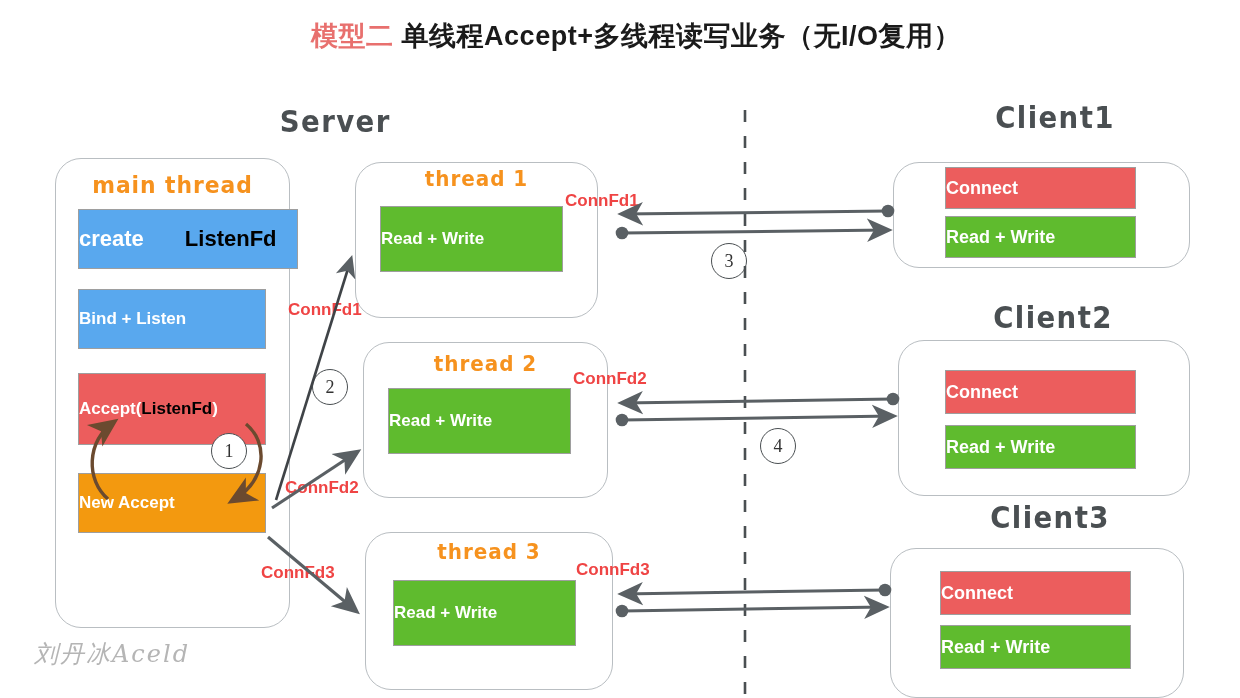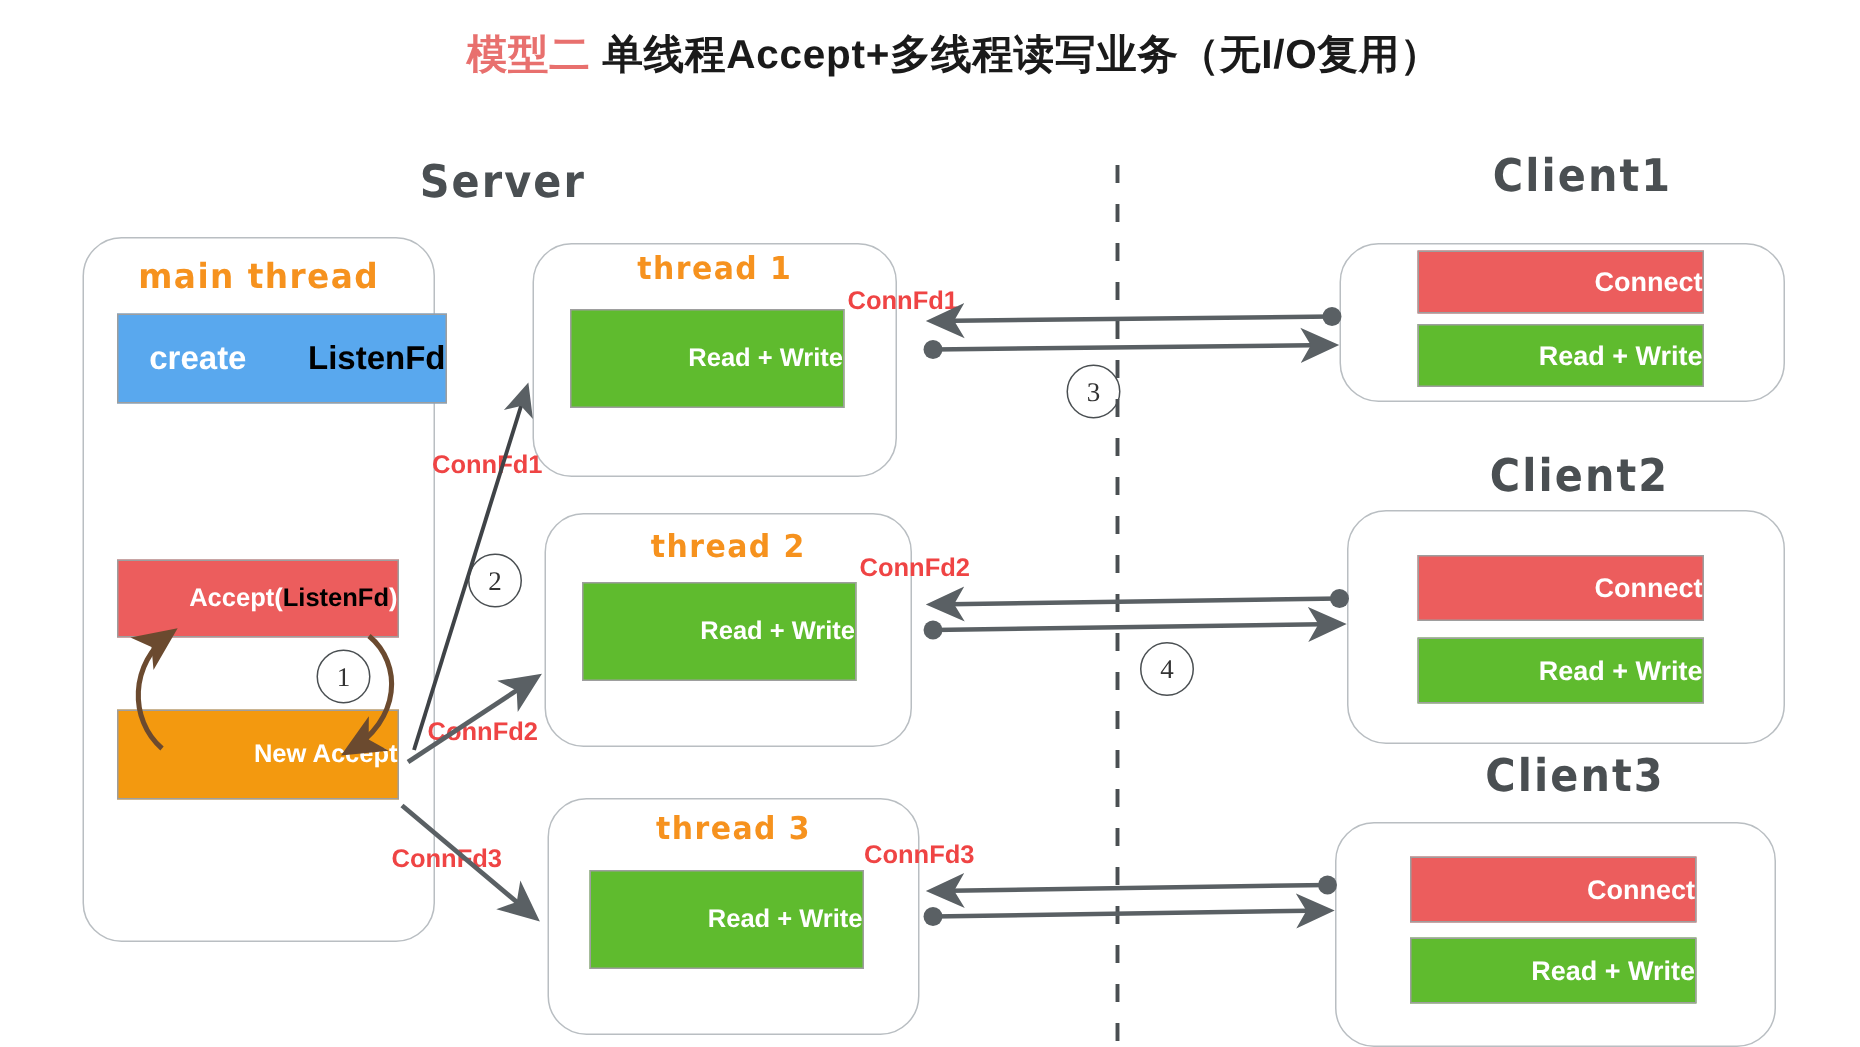--- a/index.html
+++ b/index.html
@@ -22,21 +22,21 @@
   .rbox{position:absolute;border:1.4px solid #b9bec2;border-radius:26px;background:#fff;
         box-sizing:border-box;}
 
   
   .btitle{position:absolute;width:100%;text-align:center;color:#F6921E;
           font-weight:bold;font-family:"DejaVu Sans",sans-serif;
           letter-spacing:1px;white-space:nowrap;transform:scaleX(.95);}
 
   
   .blk{position:absolute;box-sizing:border-box;border:1.5px solid #9e9e9e;
-       display:flex;align-items:center;justify-content:flex-end;
+       display:flex;align-items:center;justify-content:flex-start;
        color:#ffffff;font-weight:bold;white-space:nowrap;}
   .blk.blue{background:#59a8ee;}
   .blk.red{background:#ec5d5d;}
   .blk.orange{background:#f3990f;}
   .blk.green{background:#5fbb2e;}
   .blk .kw{color:#000000;}
 
   
   .fdlab{position:absolute;color:#ef4444;font-size:17px;font-weight:bold;
          white-space:nowrap;font-family:"Liberation Sans",sans-serif;}
@@ -65,22 +65,25 @@
   <div class="sect-head" style="left:985px;top:500px;">Client3</div>
 
   <div class="rbox" style="left:55px;top:158px;width:235px;height:470px;"></div>
   <div class="btitle" style="left:55px;top:172px;width:235px;font-size:23px;">main thread</div>
 
   <div class="blk blue" style="left:78px;top:209px;width:220px;height:60px;font-size:22px;gap:41px;">
     <span>create </span>
       <span class="kw">ListenFd</span>
   </div>
 
+  <div class="blk blue" style="left:78px;top:289px;width:188px;height:60px;font-size:17px;">
+    <span>Bind + Listen</span>
+  </div>
 
-  <div class="blk red" style="left:78px;top:373px;width:188px;height:52px;font-size:17px;">
+  <div class="blk red" style="left:78px;top:373px;width:188px;height:72px;font-size:17px;">
     <span>Accept(</span>
       <span class="kw">ListenFd</span>
       <span>)</span>
   </div>
 
   <div class="blk orange" style="left:78px;top:473px;width:188px;height:60px;font-size:17px;">
     <span>New Accept</span>
   </div>
 
   <div class="circ" style="left:211px;top:433px;">1</div>
@@ -167,13 +170,14 @@
     <path d="M888,211 L622,214" stroke="#5a6064" stroke-width="3" fill="none" marker-end="url(#ah)" marker-start="url(#dot)"></path>
     <path d="M622,233 L888,230" stroke="#5a6064" stroke-width="3" fill="none" marker-end="url(#ah)" marker-start="url(#dot)"></path>
 
     <path d="M893,399 L622,403" stroke="#5a6064" stroke-width="3" fill="none" marker-end="url(#ah)" marker-start="url(#dot)"></path>
     <path d="M622,420 L893,416" stroke="#5a6064" stroke-width="3" fill="none" marker-end="url(#ah)" marker-start="url(#dot)"></path>
 
     <path d="M885,590 L622,594" stroke="#5a6064" stroke-width="3" fill="none" marker-end="url(#ah)" marker-start="url(#dot)"></path>
     <path d="M622,611 L885,607" stroke="#5a6064" stroke-width="3" fill="none" marker-end="url(#ah)" marker-start="url(#dot)"></path>
   </svg>
 
+  <div class="wmark">刘丹冰Aceld</div>
 </div>
 
 </body></html>

